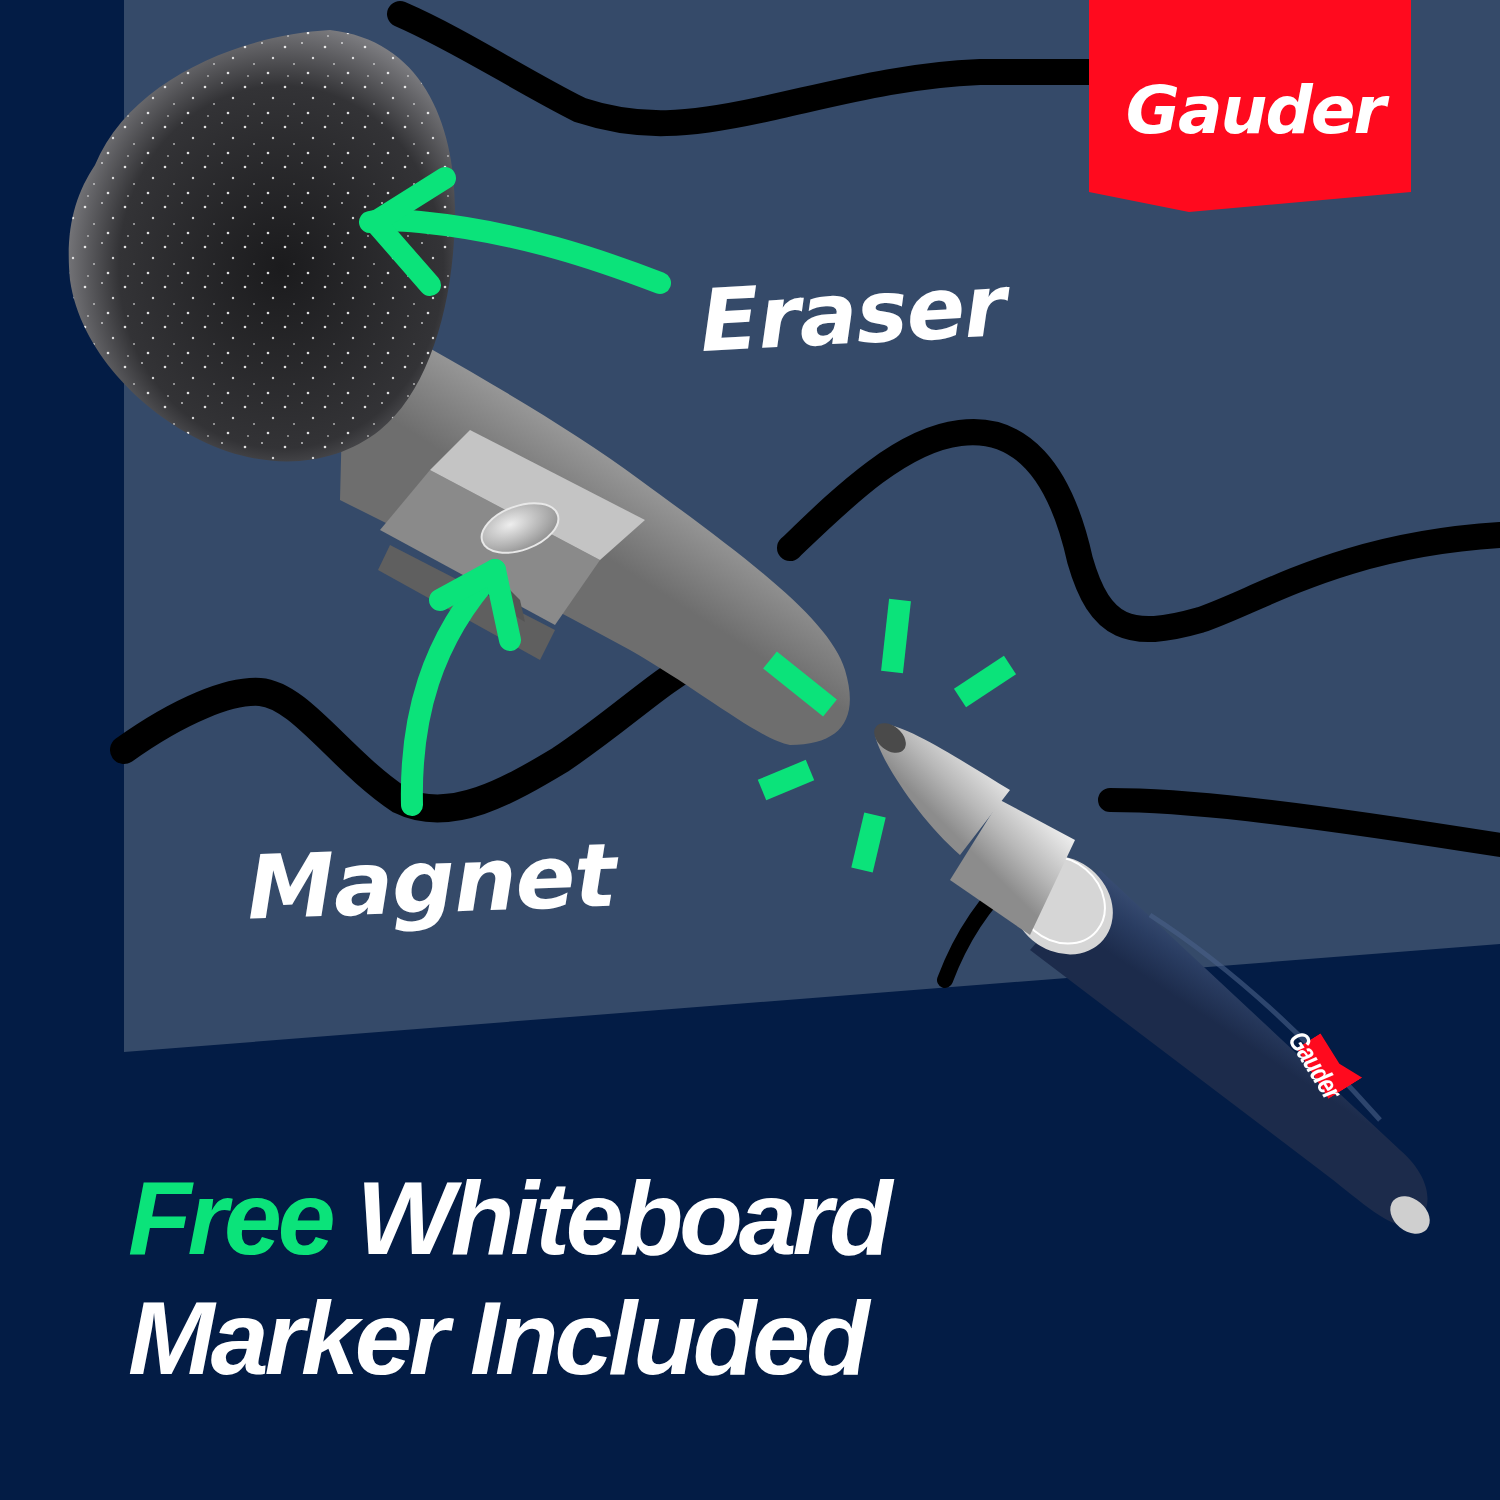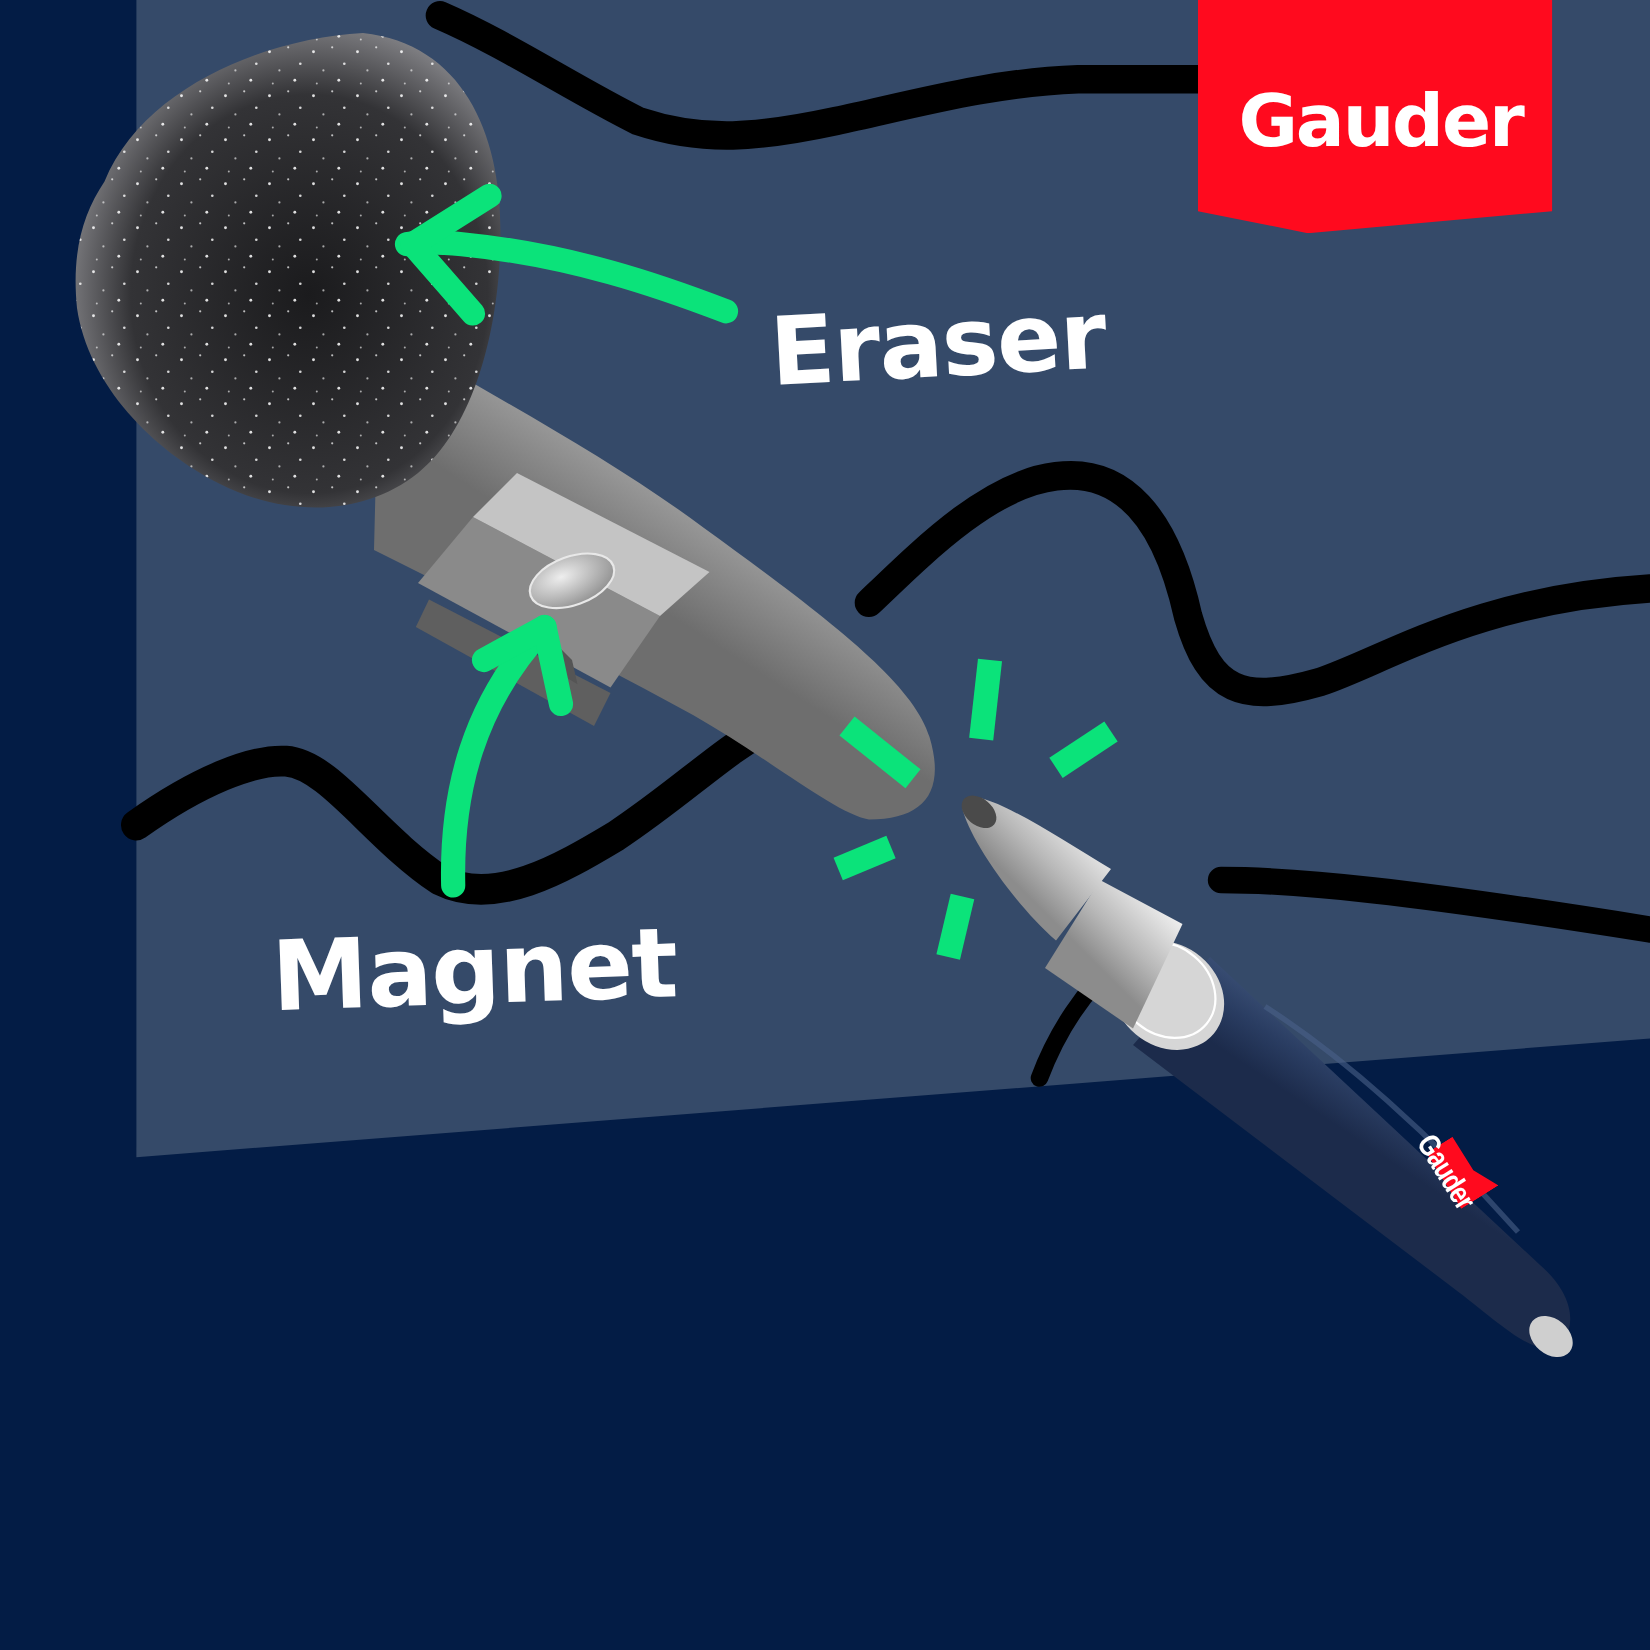--- a/index.html
+++ b/index.html
@@ -1,17 +1,17 @@
 <!DOCTYPE html>
 <html><head>
 <meta charset="utf-8">
 <style>
   html, body { margin: 0; padding: 0; }
   body { width: 1500px; height: 1500px; overflow: hidden; background: #031c45; position: relative; font-family: "Liberation Sans", sans-serif; }
-  .stage { position: absolute; inset: 0; width: 1500px; height: 1500px; }
+  .stage { position: absolute; inset: 0; width: 1500px; height: 1500px; font-style: italic; }
   svg.art { position: absolute; left: 0; top: 0; }
   .brand-flag { position: absolute; left: 1089px; top: 0; width: 332px; height: 212px; }
   .brand-flag svg { position: absolute; inset: 0; }
   .brand-text { position: absolute; left: 0; width: 100%; top: 78px; text-align: center; color: #fff; font-family: "DejaVu Sans", sans-serif; font-weight: bold; font-size: 66px; letter-spacing: -2px; line-height: 1; }
   .callout { position: absolute; color: #fff; font-family: "DejaVu Sans", sans-serif; font-weight: bold; letter-spacing: -1px; line-height: 1; }
   .callout-eraser { left: 700px; top: 270px; font-size: 86px; transform: rotate(-3deg); }
   .callout-magnet { left: 247px; top: 838px; font-size: 88px; transform: rotate(-2deg); }
   .headline { position: absolute; left: 128px; top: 1158px; font-family: "Liberation Sans", sans-serif; font-weight: bold; font-size: 104px; letter-spacing: -4px; line-height: 120px; color: #fff; }
   .headline .accent { color: #0be37a; }
   .marker-logo { position: absolute; left: 1268px; top: 1030px; width: 90px; height: 70px; transform: rotate(58deg); transform-origin: center; }
@@ -125,13 +125,17 @@
   </div>
 
   <div class="callout callout-eraser">Eraser</div>
   <div class="callout callout-magnet">Magnet</div>
 
   <div class="marker-logo">
     <div class="roof"></div>
     <div class="word">Gauder</div>
   </div>
 
+  <div class="headline">
+    <div><span class="accent">Free</span><span> Whiteboard</span></div>
+    <div>Marker Included</div>
+  </div>
 </div>
 
 </body></html>

